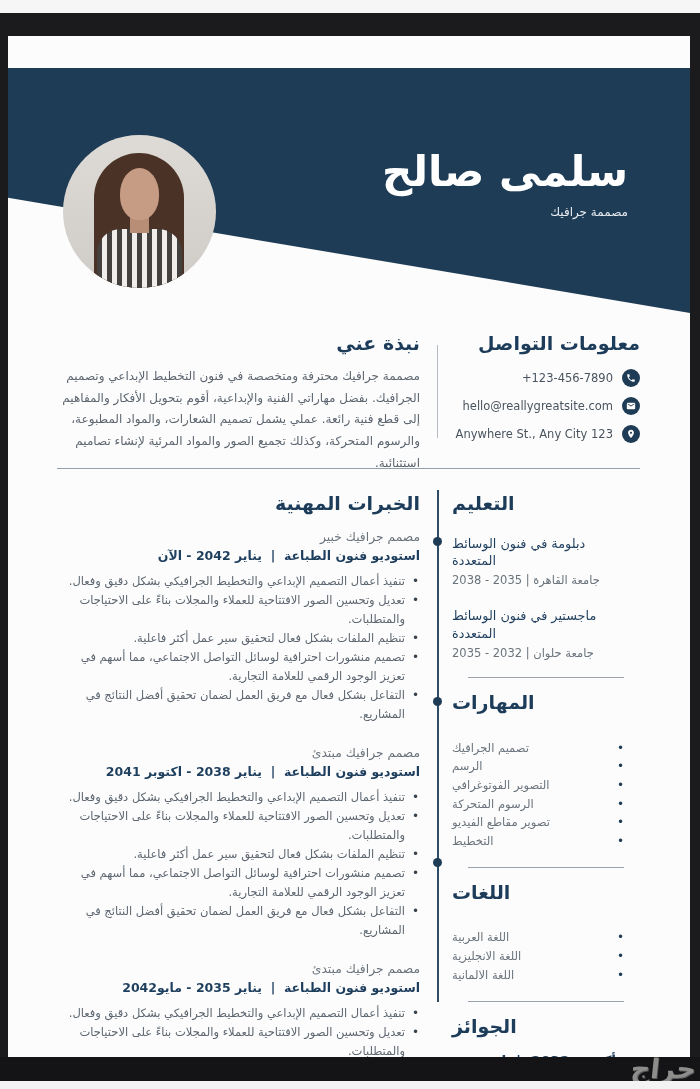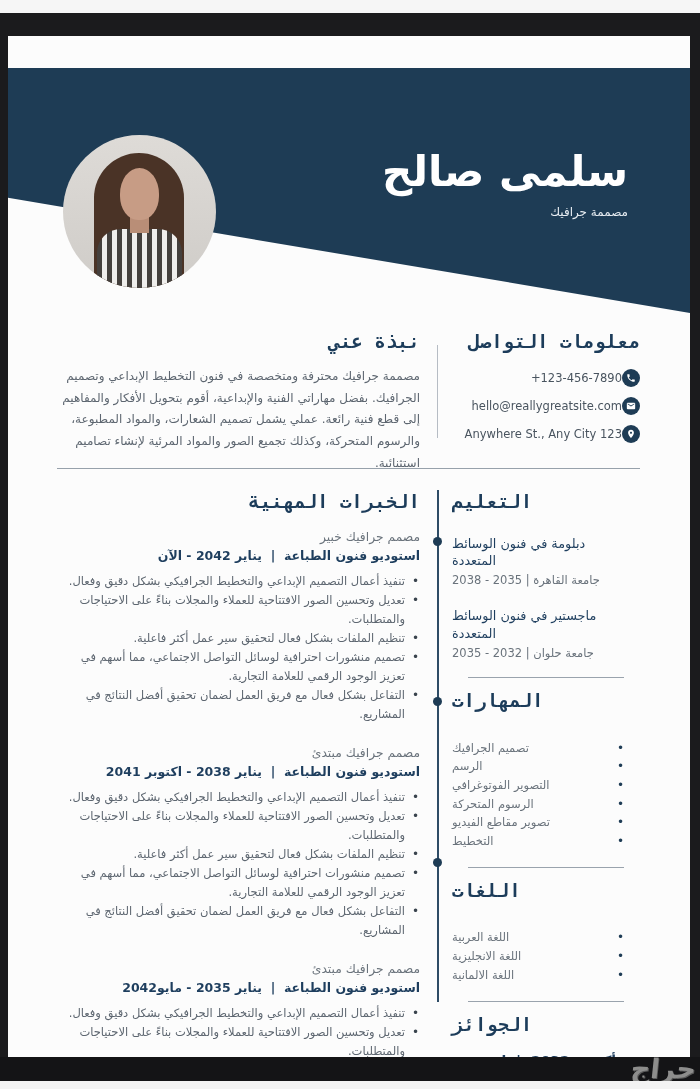--- a/index.html
+++ b/index.html
@@ -18,23 +18,23 @@
   .avatar .face{position:absolute;left:57px;top:33px;width:39px;height:52px;background:#c79c85;border-radius:50% 50% 46% 46%;}
   .avatar .neck{position:absolute;left:67px;top:80px;width:19px;height:18px;background:#b98e77;}
   .avatar .shirt{position:absolute;left:34px;top:94px;width:85px;height:60px;border-radius:24px 24px 0 0;
                  background:repeating-linear-gradient(90deg,#44403d 0 5px,#efeeec 5px 10px);}
   .header-text{position:absolute;right:62px;top:110px;z-index:2;text-align:right;direction:rtl;}
   .header-name{color:#ffffff;font-size:42px;font-weight:bold;line-height:1.25;}
   .header-role{color:#e9eef3;font-size:12px;margin-top:6px;}
 
   
   .contact{position:absolute;right:50px;top:296px;width:196px;direction:rtl;text-align:right;}
-  .sec-h{color:#1c3c5a;font-size:19px;font-weight:bold;line-height:1.2;font-family:Liberation Mono, monospace;}
+  .sec-h{color:#1c3c5a;font-size:19px;font-weight:bold;line-height:1.2;}
   .contact-rows{margin-top:14px;}
-  .c-row{display:flex;align-items:center;margin-bottom:10px;}
+  .c-row{display:flex;align-items:center;gap:9px;margin-bottom:10px;}
   .c-ic{flex:0 0 auto;width:18px;height:18px;border-radius:50%;background:#1e3c55;display:flex;
         align-items:center;justify-content:center;}
   .c-ic svg{width:10px;height:10px;fill:#ffffff;}
   .c-txt{color:#49545f;font-size:11.5px;}
 
   .vdiv-top{position:absolute;left:429px;top:309px;width:1px;height:93px;background:#b6bcc4;}
 
   .about{position:absolute;left:49px;top:296px;width:363px;direction:rtl;text-align:right;}
   .about-p{margin-top:11px;color:#5d6670;font-size:12px;line-height:1.82;}
 

